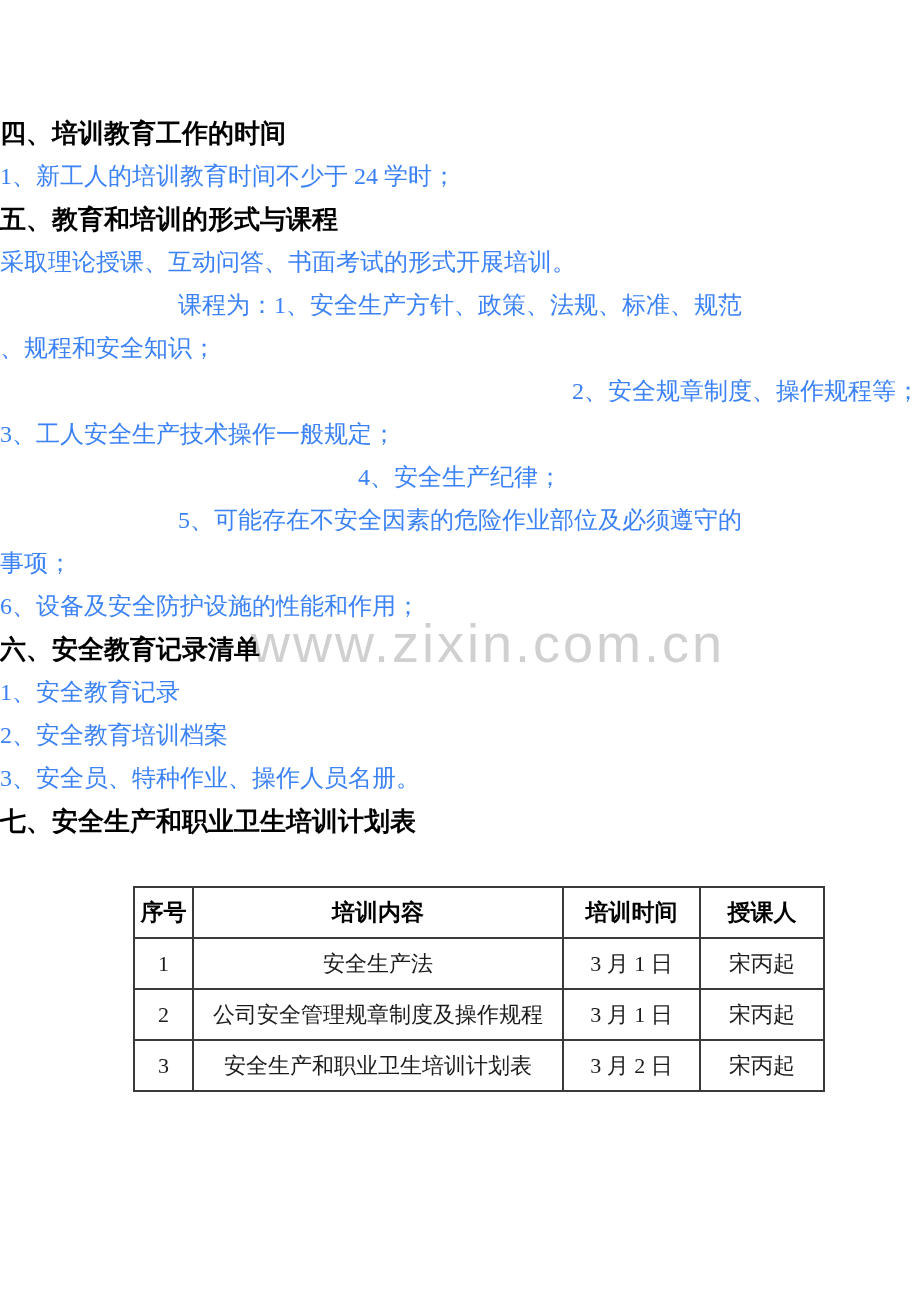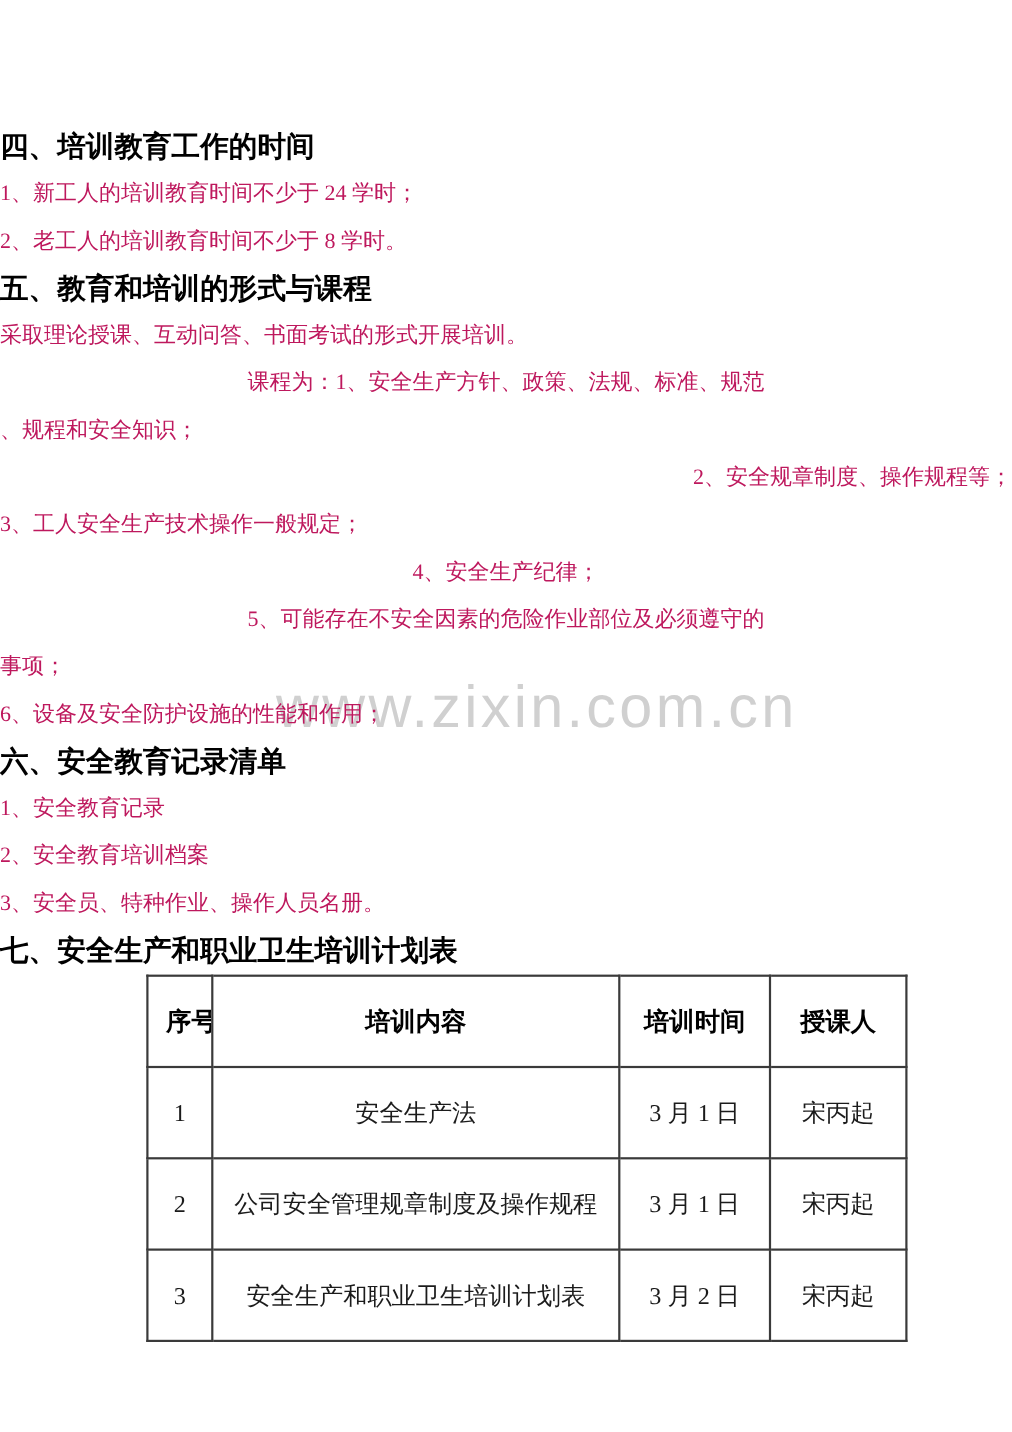--- a/index.html
+++ b/index.html
@@ -28,23 +28,23 @@
     position: absolute;
     top: 112px;
     left: 0;
     z-index: 1;
     width: 920px;
   }
   p.line {
     margin: 0;
     height: 43px;
     line-height: 43px;
-    font-size: 20px;
+    font-size: 24px;
     white-space: nowrap;
-    color: #be185d;
+    color: #3b82f6;
   }
   p.heading {
     font-weight: bold;
     font-size: 26px;
     color: #000000;
   }
   .i98  { margin-left: 98px; }
   .i140 { margin-left: 140px; }
   .i186 { margin-left: 186px; }
   .i198 { margin-left: 198px; }
@@ -57,21 +57,21 @@
     z-index: 1;
     border-collapse: collapse;
     table-layout: fixed;
     width: 690px;
   }
   table.plan th, table.plan td {
     border: 2px solid #3a3a3a;
     height: 49px;
     text-align: center;
     vertical-align: middle;
-    padding: 16px;
+    padding: 0;
     font-size: 22px;
     color: #1b1b1b;
     overflow: hidden;
     white-space: nowrap;
   }
   table.plan th {
     font-size: 23px;
     font-weight: bold;
     color: #000000;
   }
@@ -79,21 +79,20 @@
 </head>
 <body>
 
 <div class="page">
 
   <div class="watermark">www.zixin.com.cn</div>
 
   <div class="content">
     <p class="line heading i186">四、培训教育工作的时间</p>
     <p class="line i186">1、新工人的培训教育时间不少于 24 学时；</p>
-    <p class="line i186">2、老工人的培训教育时间不少于 8 学时。</p>
     <p class="line heading i186">五、教育和培训的形式与课程</p>
     <p class="line i186">采取理论授课、互动问答、书面考试的形式开展培训。</p>
     <p class="line i207">课程为：1、安全生产方针、政策、法规、标准、规范</p>
     <p class="line i98">、规程和安全知识；</p>
     <p class="line i220">2、安全规章制度、操作规程等；</p>
     <p class="line i186">3、工人安全生产技术操作一般规定；</p>
     <p class="line i207">4、安全生产纪律；</p>
     <p class="line i207">5、可能存在不安全因素的危险作业部位及必须遵守的</p>
     <p class="line i140">事项；</p>
     <p class="line i198">6、设备及安全防护设施的性能和作用；</p>

